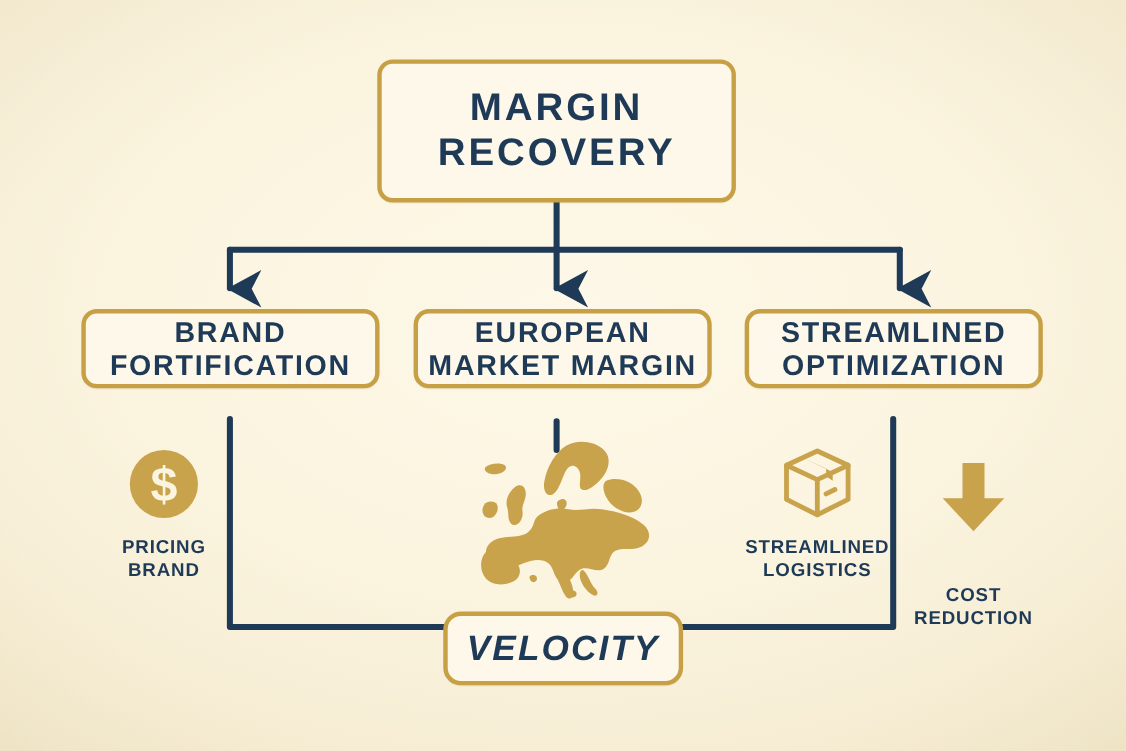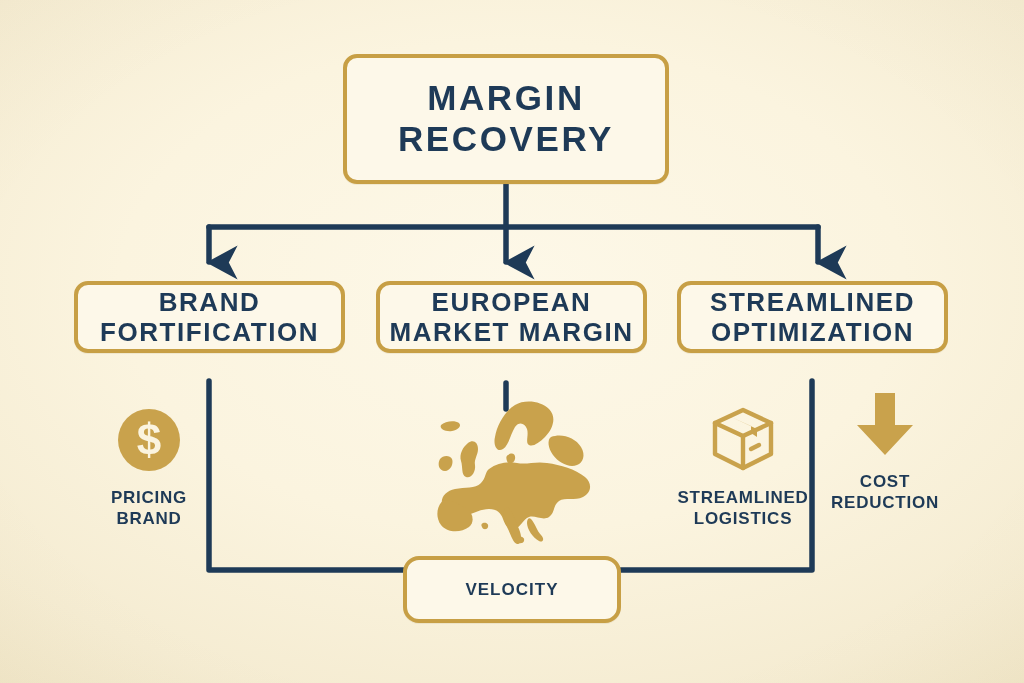--- a/index.html
+++ b/index.html
@@ -61,22 +61,23 @@
     top: 281px;
     width: 271px; height: 72px;
     font-size: 26px;
   }
   #node-brand    { left: 74px; }
   #node-europe   { left: 376px; }
   #node-fulfill  { left: 677px; }
   .node-velocity {
     left: 403px; top: 556px;
     width: 218px; height: 67px;
-    font-size: 17px;
+    font-size: 32px;
     border-radius: 16px;
+    font-style: italic;
   }
 
   
   .leaf {
     position: absolute;
     width: 150px;
     display: flex;
     flex-direction: column;
     align-items: center;
     z-index: 3;
@@ -87,21 +88,21 @@
     font-weight: 700;
     letter-spacing: 0.045em;
     color: #1e3a57;
     text-align: center;
     line-height: 1.22;
     white-space: pre-line;
   }
   #leaf-pricing   { left: 74px;  top: 404px; }
   #leaf-emotional { left: 204px; top: 404px; width: 152px; }
   #leaf-logistics { left: 667px; top: 404px; width: 152px; }
-  #leaf-cost      { left: 810px; top: 388px; }
+  #leaf-cost      { left: 810px; top: 416px; gap: 31px; }
 
   .icon-slot {
     height: 72px;
     display: flex;
     align-items: center;
     justify-content: center;
   }
 
   
   #leaf-map {

